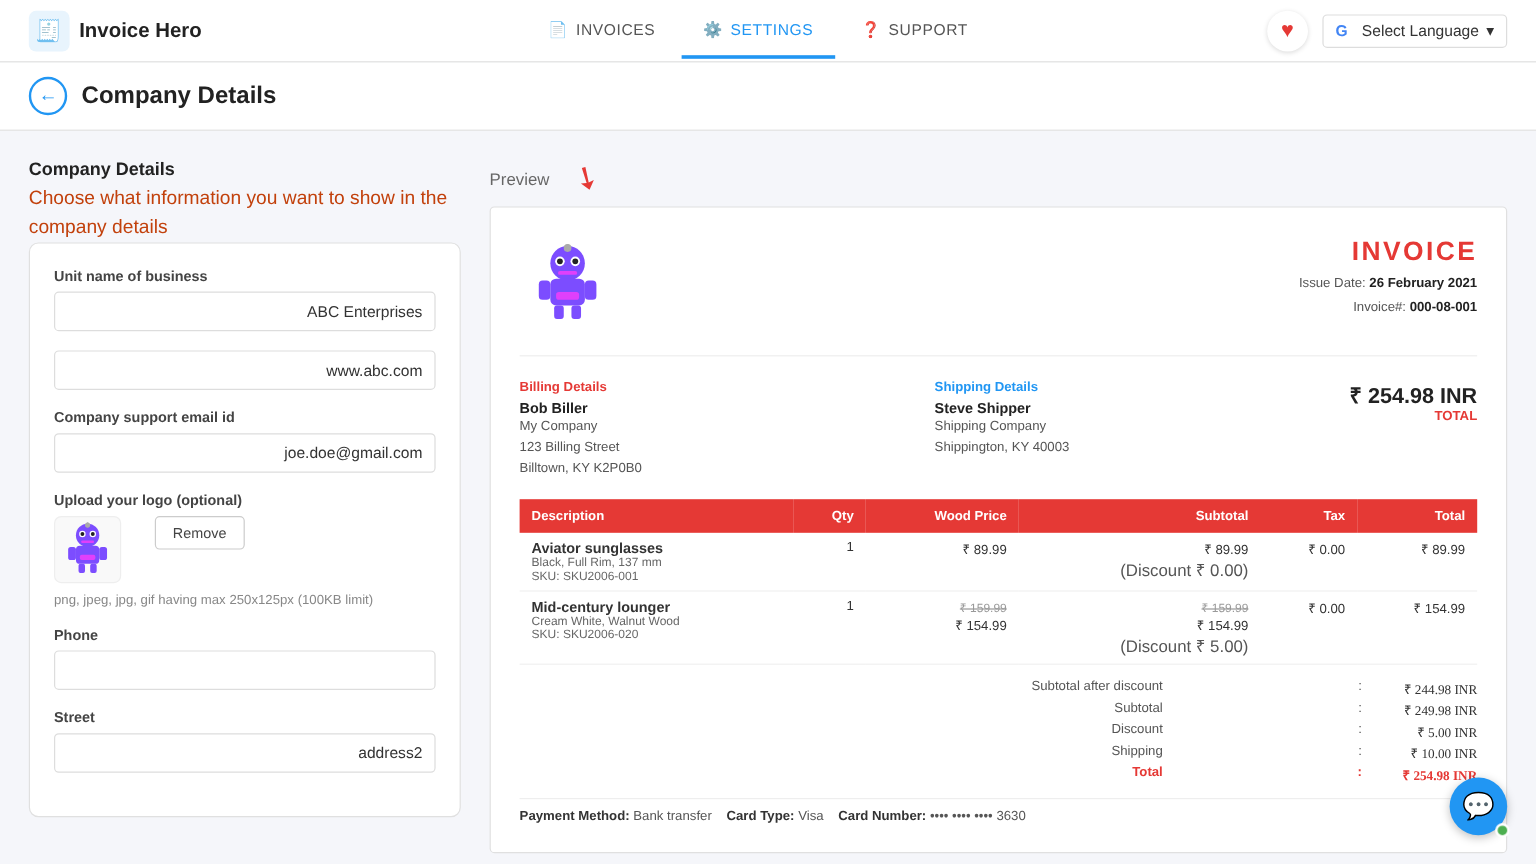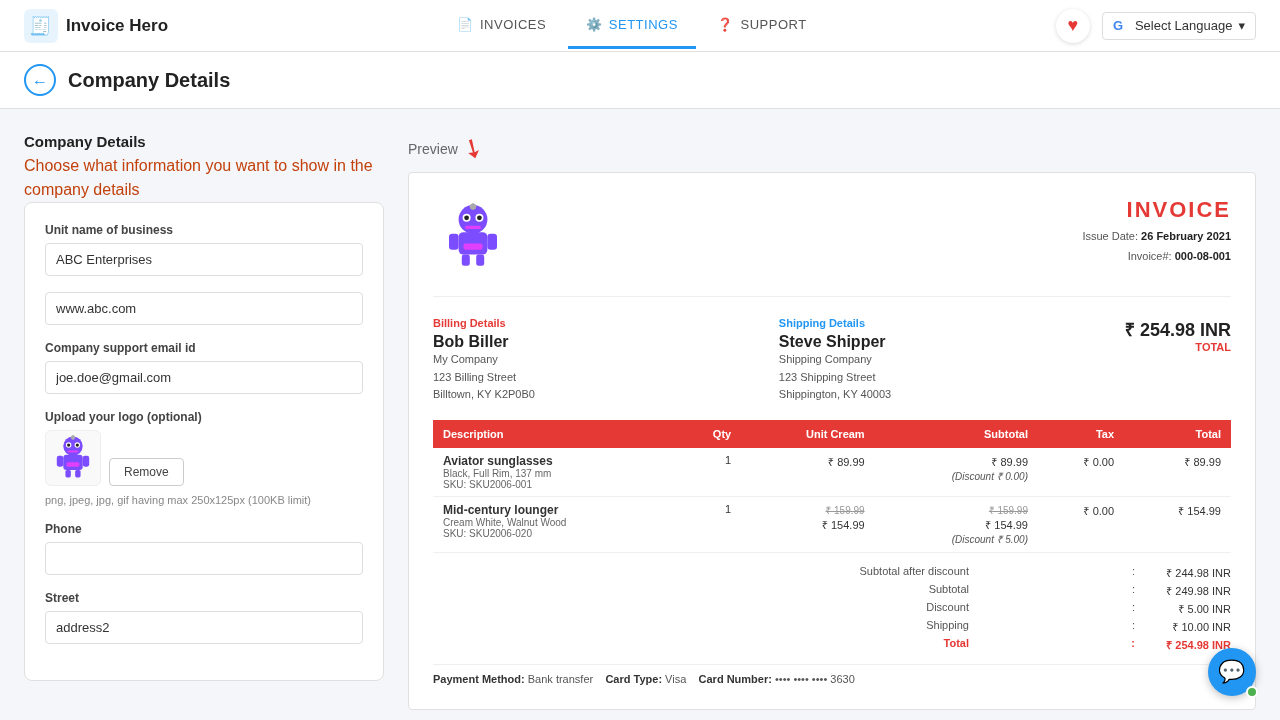--- a/index.html
+++ b/index.html
@@ -111,45 +111,45 @@
     }
     .form-group {
       margin-bottom: 16px;
     }
     .form-label {
       font-size: 12px; font-weight: 600; color: #444; margin-bottom: 6px; display: block;
     }
     .form-input {
       width: 100%; border: 1px solid #ddd; border-radius: 4px;
       padding: 8px 10px; font-size: 13px; color: #333;
-      background: #fff; outline: none;
+      background: #fff; outline: none; text-align: right;
     }
     .logo-upload-area {
-      display: flex; align-items: flex-end; gap: 8px; margin-bottom: 8px;
+      display: flex; align-items: flex-start; gap: 28px; margin-bottom: 8px;
     }
     .logo-preview {
       width: 56px; height: 56px; border: 1px solid #eee; border-radius: 6px;
       background: #f9f9f9; display: flex; align-items: center; justify-content: center;
       overflow: hidden;
     }
     .remove-btn {
       border: 1px solid #ccc; border-radius: 4px; background: #fff;
       padding: 6px 14px; cursor: pointer; font-size: 12px; color: #444;
     }
     .upload-hint {
       font-size: 11px; color: #888;
     }
 
     
     .right-panel {
       flex: 1;
     }
     .preview-label {
       font-size: 14px; color: #666; margin-bottom: 8px;
-      display: flex; align-items: center; gap: 0;
+      display: flex; align-items: center; gap: 16px;
     }
     .invoice-card {
       background: #fff;
       border: 1px solid #e0e0e0;
       border-radius: 4px;
       padding: 24px;
       min-width: 500px;
     }
 
     
@@ -167,21 +167,21 @@
 
     
     .billing-row {
       display: flex; justify-content: space-between; align-items: flex-start;
       margin-bottom: 16px;
     }
     .billing-block { flex: 1; }
     .billing-block-title {
       font-size: 11px; font-weight: 700; color: #e53935; margin-bottom: 4px;
     }
-    .billing-name { font-size: 16px; font-weight: 700; color: #222; }
+    .billing-name { font-size: 12px; font-weight: 700; color: #222; }
     .billing-addr { font-size: 11px; color: #555; line-height: 1.6; }
     .total-block { text-align: right; }
     .total-amount { font-size: 18px; font-weight: 700; color: #222; }
     .total-label { font-size: 11px; color: #e53935; font-weight: 700; }
 
     
     .invoice-table { width: 100%; border-collapse: collapse; margin-bottom: 12px; }
     .invoice-table thead tr {
       background: #e53935; color: #fff;
     }
@@ -189,32 +189,32 @@
       padding: 8px 10px; font-size: 11px; font-weight: 600; text-align: left;
     }
     .invoice-table th.right { text-align: right; }
     .invoice-table td {
       padding: 6px 10px; font-size: 11px; color: #333; border-bottom: 1px solid #f0f0f0; vertical-align: top;
     }
     .invoice-table td.right { text-align: right; }
     .item-name { font-weight: 700; font-size: 12px; }
     .item-detail { color: #666; font-size: 10px; }
     .strikethrough { text-decoration: line-through; color: #999; font-size: 10px; }
-    .discount-text { color: #555; font-size: 10px; font-style: italic; }
+    .discount-text { color: #555; font-size: 14px; }
 
     
     .totals-section {
       display: flex; flex-direction: column; align-items: flex-end;
       gap: 3px; font-size: 11px; margin-bottom: 12px;
     }
     .totals-row {
       display: flex; gap: 6px; justify-content: space-between;
     }
     .totals-key { color: #555; min-width: 160px; text-align: right; }
-    .totals-val { min-width: 90px; text-align: right; color: #333; }
+    .totals-val { min-width: 90px; text-align: right; color: #333; font-family: Liberation Serif, serif; }
     .totals-row.grand .totals-key { font-weight: 700; color: #e53935; }
     .totals-row.grand .totals-val { font-weight: 700; color: #e53935; }
 
     
     .payment-row {
       border-top: 1px solid #eee; padding-top: 8px;
       font-size: 11px; color: #555;
     }
     .payment-label { font-weight: 700; color: #333; }
 
@@ -385,35 +385,34 @@
           <div class="billing-block-title">Billing Details</div>
           <div class="billing-name">Bob Biller</div>
           <div class="billing-addr">My Company</div>
           <div class="billing-addr">123 Billing Street</div>
           <div class="billing-addr">Billtown, KY K2P0B0</div>
         </div>
         <div class="billing-block">
           <div class="billing-block-title" style="color:#2196f3">Shipping Details</div>
           <div class="billing-name">Steve Shipper</div>
           <div class="billing-addr">Shipping Company</div>
-          <div class="billing-addr">123 Shipping Street</div>
           <div class="billing-addr">Shippington, KY 40003</div>
         </div>
         <div class="total-block">
           <div class="total-amount">₹ 254.98 INR</div>
           <div class="total-label">TOTAL</div>
         </div>
       </div>
 
       <table class="invoice-table">
         <thead>
           <tr>
             <th>Description</th>
             <th class="right">Qty</th>
-            <th class="right">Unit Cream</th>
+            <th class="right">Wood Price</th>
             <th class="right">Subtotal</th>
             <th class="right">Tax</th>
             <th class="right">Total</th>
           </tr>
         </thead>
         <tbody>
 
           <tr>
             <td>
               <div class="item-name">Aviator sunglasses</div>

